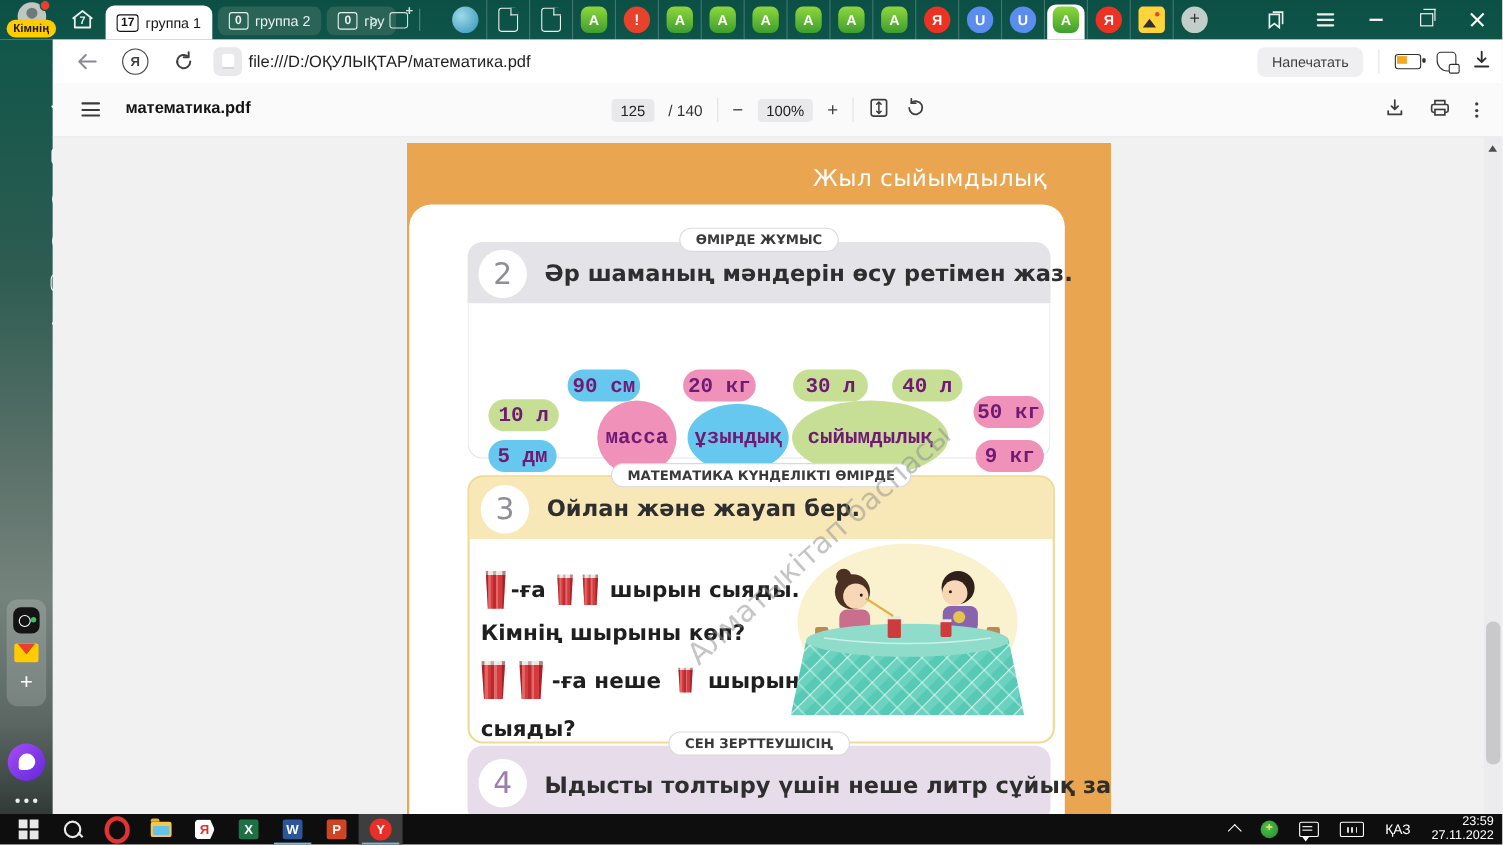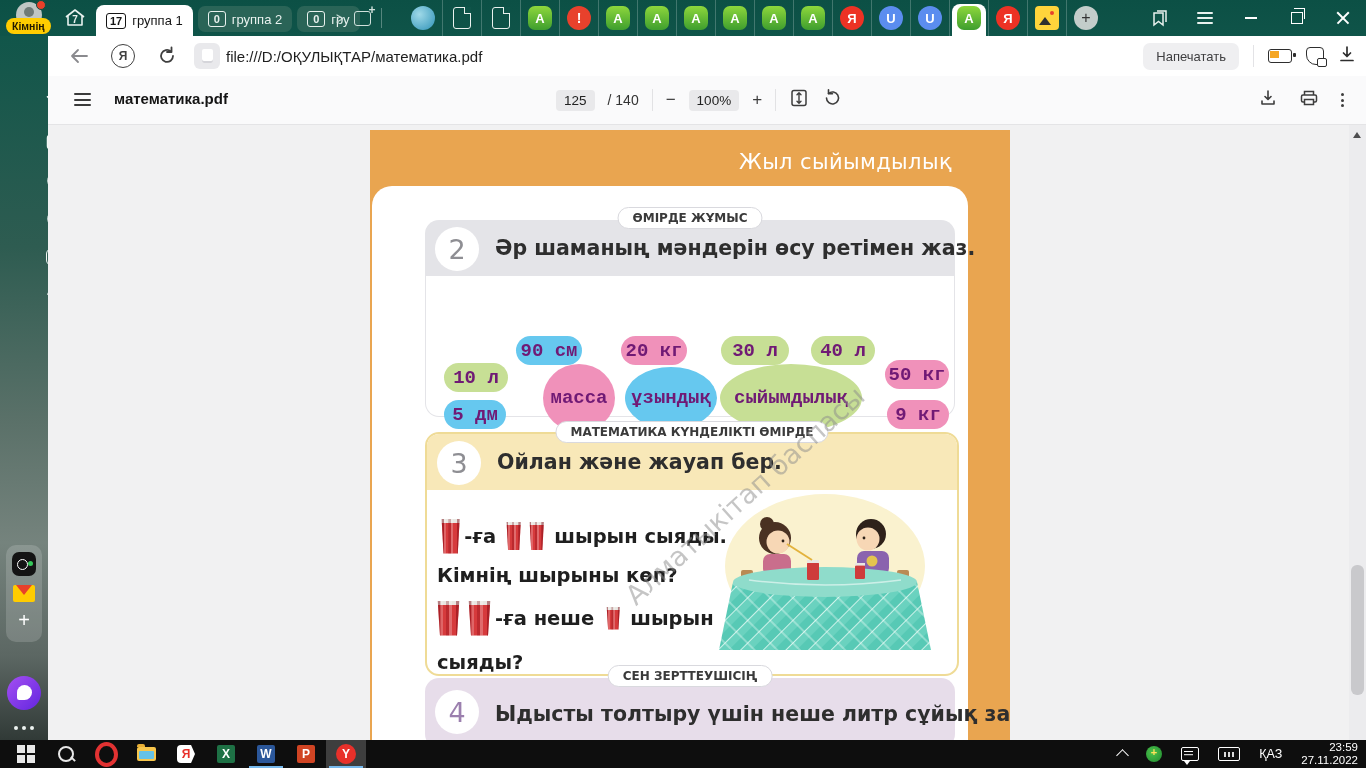--- a/index.html
+++ b/index.html
@@ -122,21 +122,21 @@
   .card2 .card-head{background:#E4E4E8;}
   .card2-body{position:relative;height:140px;background:#fff;border:1.5px solid #E4E4E8;border-top:none;border-radius:0 0 14px 14px;}
   .pill{position:absolute;display:flex;align-items:center;justify-content:center;font-weight:700;font-size:19px;color:#701a75;border-radius:16px;white-space:nowrap;font-family:Liberation Mono, monospace;}
   .pill.ellipse{border-radius:50%;}
   .c-blue{background:#66C8EF;} .c-pink{background:#F091BA;} .c-green{background:#C7DF95;}
 
   .card3{top:302px;height:240px;background:#fff;border:2px solid #EFDB96;border-radius:14px;}
   .card3 .card-head{background:#F8E8B8;border-radius:12px 12px 0 0;}
   .ex3-text{position:absolute;left:10px;top:80px;width:290px;font-size:19.5px;font-weight:700;color:#1F1F1F;}
   .ex3l{display:flex;align-items:center;white-space:nowrap;}
-  .l1{height:44px;} .l2{height:34px;} .l3{height:52px;} .l4{height:36px;}
+  .l1{height:44px;} .l2{height:34px;} .l3{height:52px;justify-content:space-between;} .l4{height:36px;}
   .cup{display:inline-block;position:relative;margin:0 4px;
     background:
      linear-gradient(90deg, rgba(120,0,12,.45) 0 14%, rgba(255,255,255,.22) 16% 28%, rgba(0,0,0,0) 28% 38%, rgba(120,0,12,.28) 40% 52%, rgba(255,255,255,.25) 54% 64%, rgba(0,0,0,0) 64% 82%, rgba(120,0,12,.45) 84% 100%),
      linear-gradient(180deg,#E9E7E2 0 11%, #D63A3C 11% 100%);
     clip-path:polygon(3% 0,97% 0,87% 100%,13% 100%);}
   .cup.lg{width:23px;height:35px;} .cup.md{width:18px;height:28px;} .cup.sm{width:14px;height:23px;}
   .illus{position:absolute;left:292px;top:56px;width:212px;height:172px;}
   .watermark{position:absolute;left:205px;top:350px;width:340px;text-align:center;transform:rotate(-42deg);color:rgba(140,140,140,.5);font-size:27px;font-family:"DejaVu Sans",sans-serif;z-index:6;pointer-events:none;white-space:nowrap;}
 
   .card4{top:548px;height:70px;background:#E7DDEA;border-radius:14px;}

